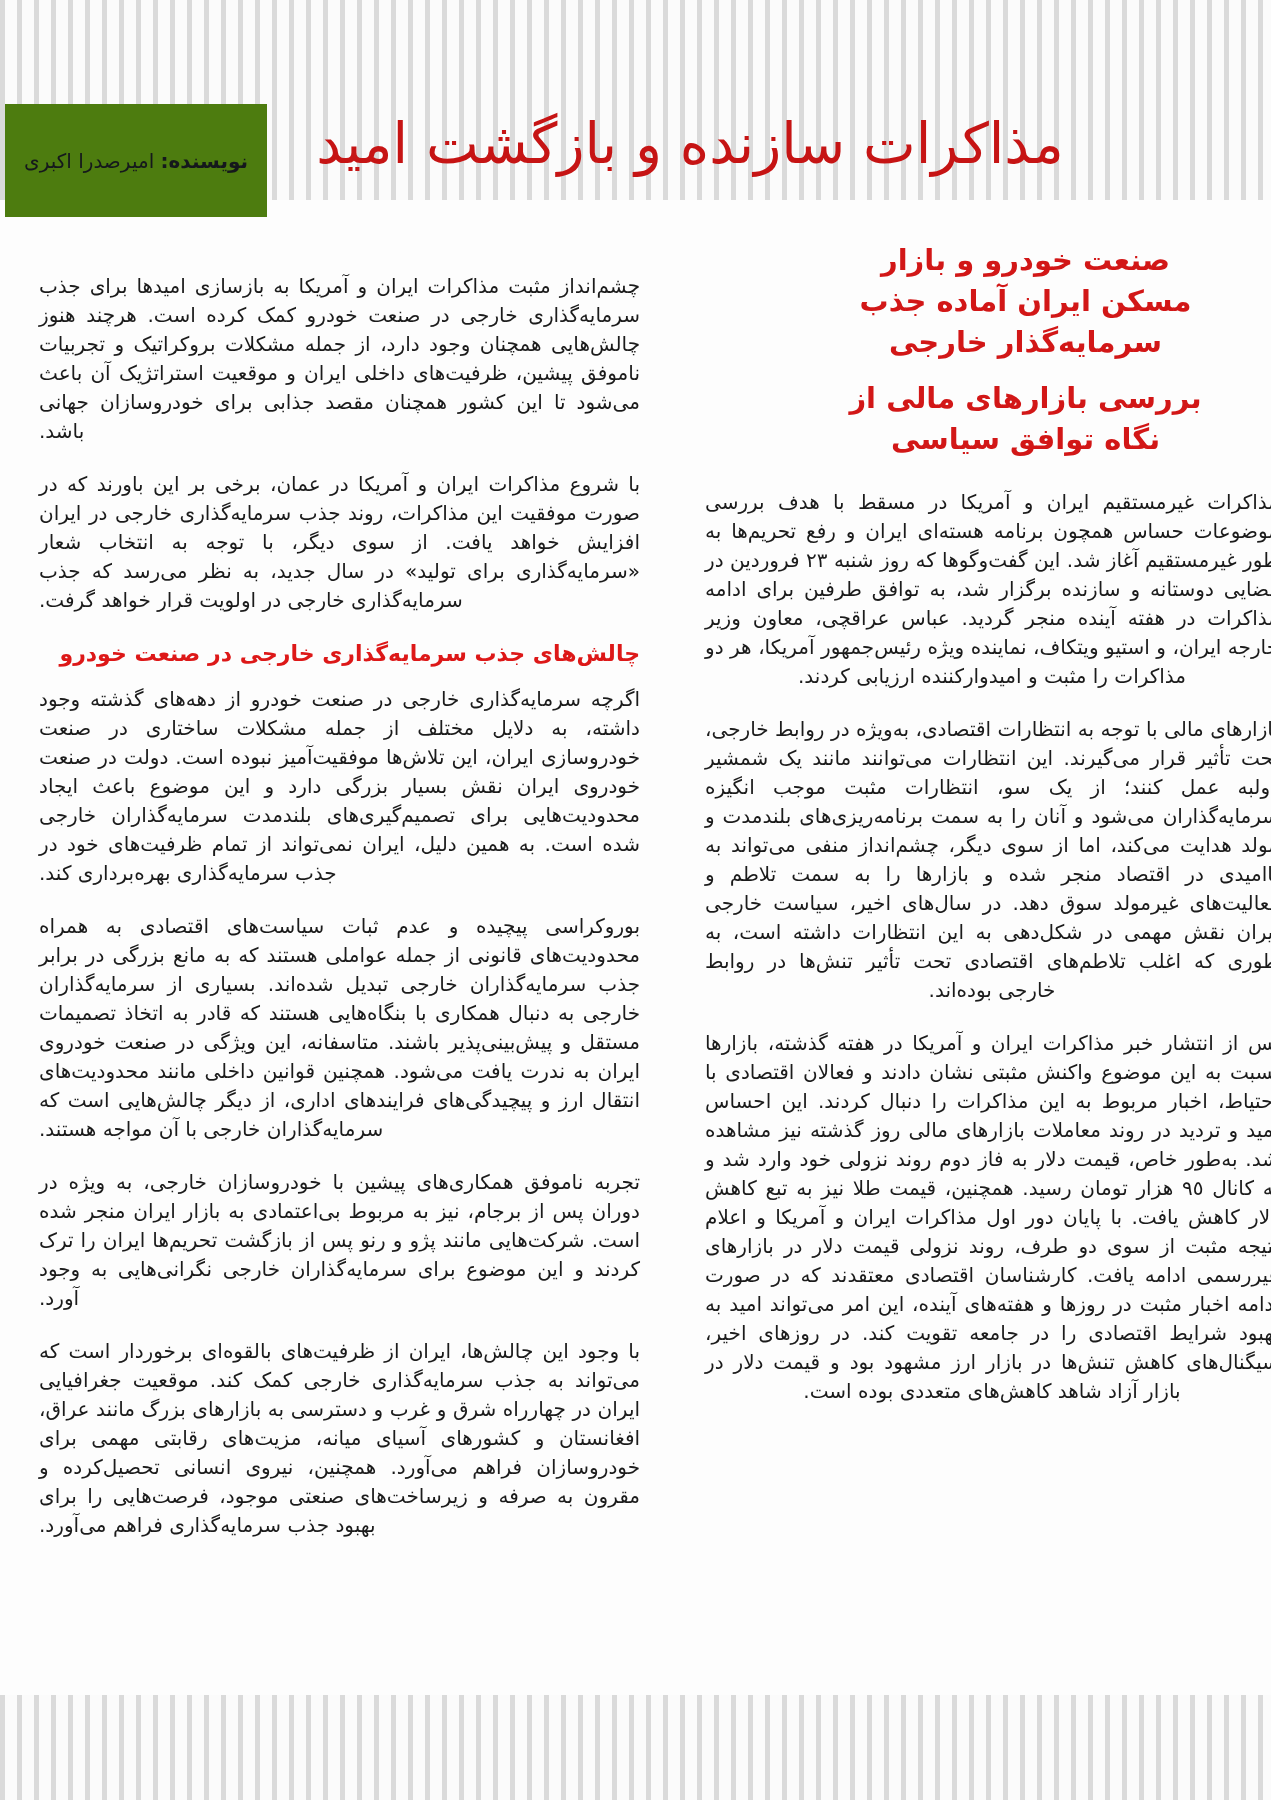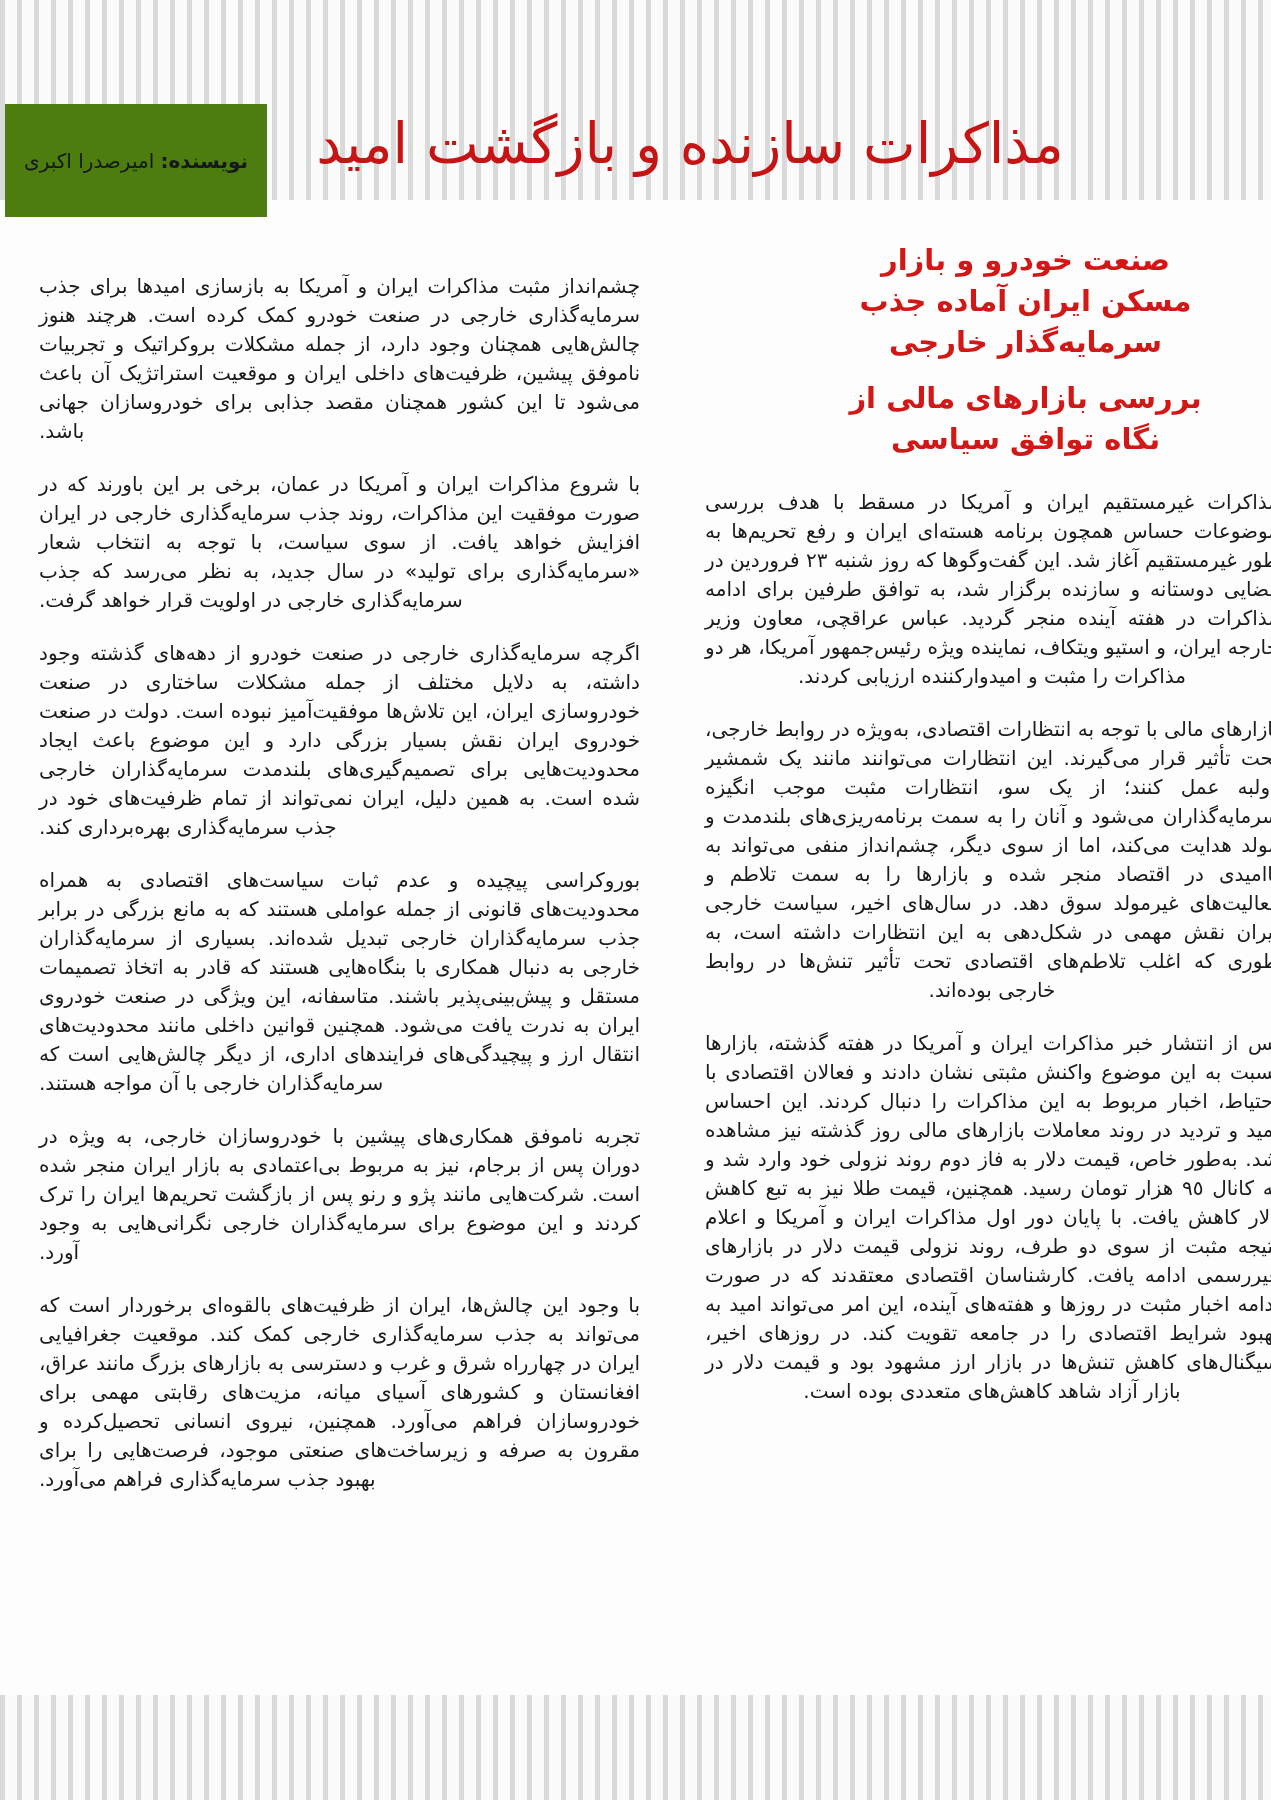--- a/index.html
+++ b/index.html
@@ -86,18 +86,19 @@
 سرمایه‌گذار خارجی</div>
   <div class="headline second">بررسی بازارهای مالی از
 نگاه توافق سیاسی</div>
   <p>مذاکرات غیرمستقیم ایران و آمریکا در مسقط با هدف بررسی موضوعات حساس همچون برنامه هسته‌ای ایران و رفع تحریم‌ها به طور غیرمستقیم آغاز شد. این گفت‌وگوها که روز شنبه ۲۳ فروردین در فضایی دوستانه و سازنده برگزار شد، به توافق طرفین برای ادامه مذاکرات در هفته آینده منجر گردید. عباس عراقچی، معاون وزیر خارجه ایران، و استیو ویتکاف، نماینده ویژه رئیس‌جمهور آمریکا، هر دو مذاکرات را مثبت و امیدوارکننده ارزیابی کردند.</p>
   <p>بازارهای مالی با توجه به انتظارات اقتصادی، به‌ویژه در روابط خارجی، تحت تأثیر قرار می‌گیرند. این انتظارات می‌توانند مانند یک شمشیر دولبه عمل کنند؛ از یک سو، انتظارات مثبت موجب انگیزه سرمایه‌گذاران می‌شود و آنان را به سمت برنامه‌ریزی‌های بلندمدت و مولد هدایت می‌کند، اما از سوی دیگر، چشم‌انداز منفی می‌تواند به ناامیدی در اقتصاد منجر شده و بازارها را به سمت تلاطم و فعالیت‌های غیرمولد سوق دهد. در سال‌های اخیر، سیاست خارجی ایران نقش مهمی در شکل‌دهی به این انتظارات داشته است، به طوری که اغلب تلاطم‌های اقتصادی تحت تأثیر تنش‌ها در روابط خارجی بوده‌اند.</p>
   <p>پس از انتشار خبر مذاکرات ایران و آمریکا در هفته گذشته، بازارها نسبت به این موضوع واکنش مثبتی نشان دادند و فعالان اقتصادی با احتیاط، اخبار مربوط به این مذاکرات را دنبال کردند. این احساس امید و تردید در روند معاملات بازارهای مالی روز گذشته نیز مشاهده شد. به‌طور خاص، قیمت دلار به فاز دوم روند نزولی خود وارد شد و به کانال ٩٥ هزار تومان رسید. همچنین، قیمت طلا نیز به تبع کاهش دلار کاهش یافت. با پایان دور اول مذاکرات ایران و آمریکا و اعلام نتیجه مثبت از سوی دو طرف، روند نزولی قیمت دلار در بازارهای غیررسمی ادامه یافت. کارشناسان اقتصادی معتقدند که در صورت ادامه اخبار مثبت در روزها و هفته‌های آینده، این امر می‌تواند امید به بهبود شرایط اقتصادی را در جامعه تقویت کند. در روزهای اخیر، سیگنال‌های کاهش تنش‌ها در بازار ارز مشهود بود و قیمت دلار در بازار آزاد شاهد کاهش‌های متعددی بوده است.</p>
 </div>
 
 <div class="col col-left">
   <p>چشم‌انداز مثبت مذاکرات ایران و آمریکا به بازسازی امیدها برای جذب سرمایه‌گذاری خارجی در صنعت خودرو کمک کرده است. هرچند هنوز چالش‌هایی همچنان وجود دارد، از جمله مشکلات بروکراتیک و تجربیات ناموفق پیشین، ظرفیت‌های داخلی ایران و موقعیت استراتژیک آن باعث می‌شود تا این کشور همچنان مقصد جذابی برای خودروسازان جهانی باشد.</p>
-  <p>با شروع مذاکرات ایران و آمریکا در عمان، برخی بر این باورند که در صورت موفقیت این مذاکرات، روند جذب سرمایه‌گذاری خارجی در ایران افزایش خواهد یافت. از سوی سیاست، با توجه به انتخاب شعار «سرمایه‌گذاری برای تولید» در سال جدید، به نظر می‌رسد که جذب سرمایه‌گذاری خارجی در اولویت قرار خواهد گرفت.</p>
+  <p>با شروع مذاکرات ایران و آمریکا در عمان، برخی بر این باورند که در صورت موفقیت این مذاکرات، روند جذب سرمایه‌گذاری خارجی در ایران افزایش خواهد یافت. از سوی دیگر، با توجه به انتخاب شعار «سرمایه‌گذاری برای تولید» در سال جدید، به نظر می‌رسد که جذب سرمایه‌گذاری خارجی در اولویت قرار خواهد گرفت.</p>
+  <div class="subhead">چالش‌های جذب سرمایه‌گذاری خارجی در صنعت خودرو</div>
   <p>اگرچه سرمایه‌گذاری خارجی در صنعت خودرو از دهه‌های گذشته وجود داشته، به دلایل مختلف از جمله مشکلات ساختاری در صنعت خودروسازی ایران، این تلاش‌ها موفقیت‌آمیز نبوده است. دولت در صنعت خودروی ایران نقش بسیار بزرگی دارد و این موضوع باعث ایجاد محدودیت‌هایی برای تصمیم‌گیری‌های بلندمدت سرمایه‌گذاران خارجی شده است. به همین دلیل، ایران نمی‌تواند از تمام ظرفیت‌های خود در جذب سرمایه‌گذاری بهره‌برداری کند.</p>
   <p>بوروکراسی پیچیده و عدم ثبات سیاست‌های اقتصادی به همراه محدودیت‌های قانونی از جمله عواملی هستند که به مانع بزرگی در برابر جذب سرمایه‌گذاران خارجی تبدیل شده‌اند. بسیاری از سرمایه‌گذاران خارجی به دنبال همکاری با بنگاه‌هایی هستند که قادر به اتخاذ تصمیمات مستقل و پیش‌بینی‌پذیر باشند. متاسفانه، این ویژگی در صنعت خودروی ایران به ندرت یافت می‌شود. همچنین قوانین داخلی مانند محدودیت‌های انتقال ارز و پیچیدگی‌های فرایندهای اداری، از دیگر چالش‌هایی است که سرمایه‌گذاران خارجی با آن مواجه هستند.</p>
   <p>تجربه ناموفق همکاری‌های پیشین با خودروسازان خارجی، به ویژه در دوران پس از برجام، نیز به مربوط بی‌اعتمادی به بازار ایران منجر شده است. شرکت‌هایی مانند پژو و رنو پس از بازگشت تحریم‌ها ایران را ترک کردند و این موضوع برای سرمایه‌گذاران خارجی نگرانی‌هایی به وجود آورد.</p>
   <p>با وجود این چالش‌ها، ایران از ظرفیت‌های بالقوه‌ای برخوردار است که می‌تواند به جذب سرمایه‌گذاری خارجی کمک کند. موقعیت جغرافیایی ایران در چهارراه شرق و غرب و دسترسی به بازارهای بزرگ مانند عراق، افغانستان و کشورهای آسیای میانه، مزیت‌های رقابتی مهمی برای خودروسازان فراهم می‌آورد. همچنین، نیروی انسانی تحصیل‌کرده و مقرون به صرفه و زیرساخت‌های صنعتی موجود، فرصت‌هایی را برای بهبود جذب سرمایه‌گذاری فراهم می‌آورد.</p>
 </div>
 
 </body></html>

